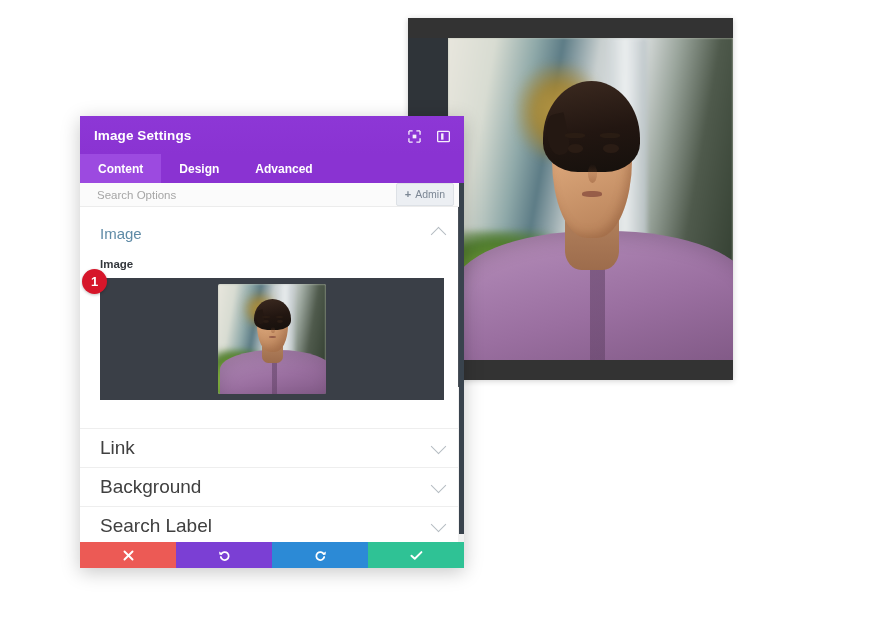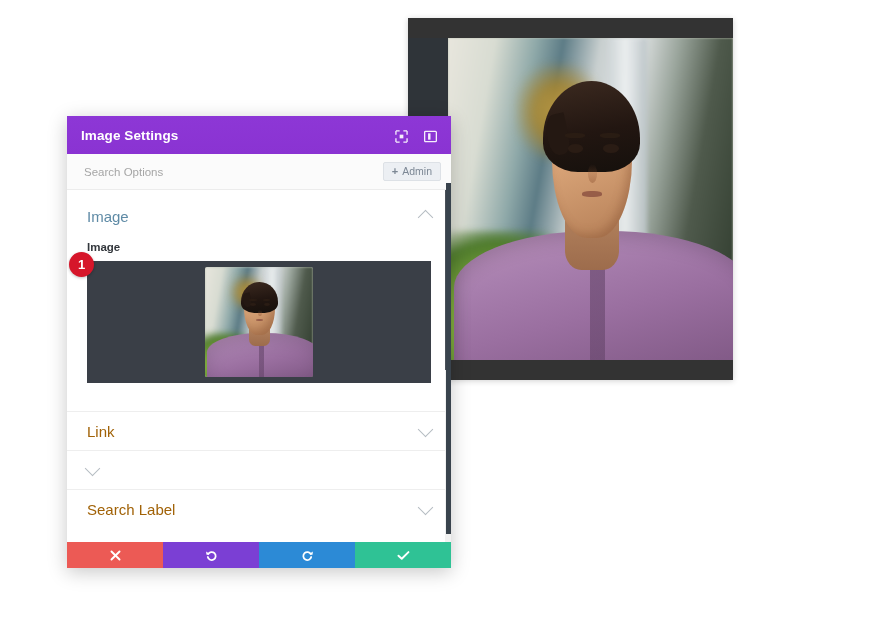--- a/index.html
+++ b/index.html
@@ -203,21 +203,21 @@
     top: 39%;
     width: 3.4%;
     height: 6%;
     background: linear-gradient(180deg, rgba(170,110,70,0), rgba(150,92,58,.5));
     border-radius: 50%;
   }
 
   
   #settings-modal {
     position: absolute;
-    left: 67px;
+    left: 80px;
     top: 116px;
     width: 384px;
     height: 452px;
     background: #ffffff;
     box-shadow: 0 4px 18px rgba(0,0,0,0.22);
     display: flex;
     flex-direction: column;
     overflow: visible;
   }
 
@@ -259,25 +259,24 @@
     font-weight: bold;
     padding: 0 18px;
     display: flex;
     align-items: center;
     cursor: pointer;
   }
   .tab.active { background: #9c4ae0; }
 
   
   .search-row {
-    height: 36px;
+    height: 24px;
     background: #fbfbfb;
     border-bottom: 1px solid #ececec;
     display: flex;
-    align-items: center;
     padding: 0 10px 0 17px;
     flex: 0 0 auto;
   }
   .search-input {
     border: 0;
     background: transparent;
     outline: none;
     font-family: "Liberation Sans", sans-serif;
     font-size: 11.5px;
     color: #9a9a9a;
@@ -379,22 +378,22 @@
   .acc-row {
     height: 39px;
     border-top: 1px solid #eeeeee;
     display: flex;
     align-items: center;
     padding: 0 20px;
     cursor: pointer;
   }
   .acc-row .title {
     flex: 1 1 auto;
-    font-size: 15px;
-    color: #a16207;
+    font-size: 19px;
+    color: #404040;
   }
 
   
   .scrollbar-track {
     position: absolute;
     right: 0;
     top: 0;
     width: 6px;
     height: 100%;
     background: #f1f1f1;
@@ -479,20 +478,25 @@
       </span>
       <span class="hicon">
         <svg viewBox="0 0 14 14" width="13" height="13">
           <rect x="0.7" y="1.4" width="12.6" height="11.2" rx="1" stroke="#ffffff" stroke-width="1.4" fill="none"></rect>
           <rect x="4.4" y="3.6" width="2.6" height="6.8" fill="#ffffff"></rect>
         </svg>
       </span>
     </div>
   </div>
 
+  <div class="modal-tabs">
+    <div class="tab active">Content</div>
+    <div class="tab">Design</div>
+    <div class="tab">Advanced</div>
+  </div>
 
   <div class="search-row">
     <input class="search-input" type="text" placeholder="Search Options" style="">
     <div class="filter-btn">
       <span class="filter-plus">+</span>
       <span>Admin</span>
     </div>
   </div>
 
   <div class="modal-body">
@@ -526,20 +530,21 @@
       </div>
       <div class="upload-spacer"></div>
     </div>
 
     <div class="acc-row">
       <div class="title">Link</div>
       <span class="chev"></span>
     </div>
 
     <div class="acc-row">
+      <div class="title">Background</div>
       <span class="chev"></span>
     </div>
 
     <div class="acc-row">
       <div class="title">Search Label</div>
       <span class="chev"></span>
     </div>
 
     <div class="scrollbar-track">
       <div class="scrollbar-thumb"></div>

